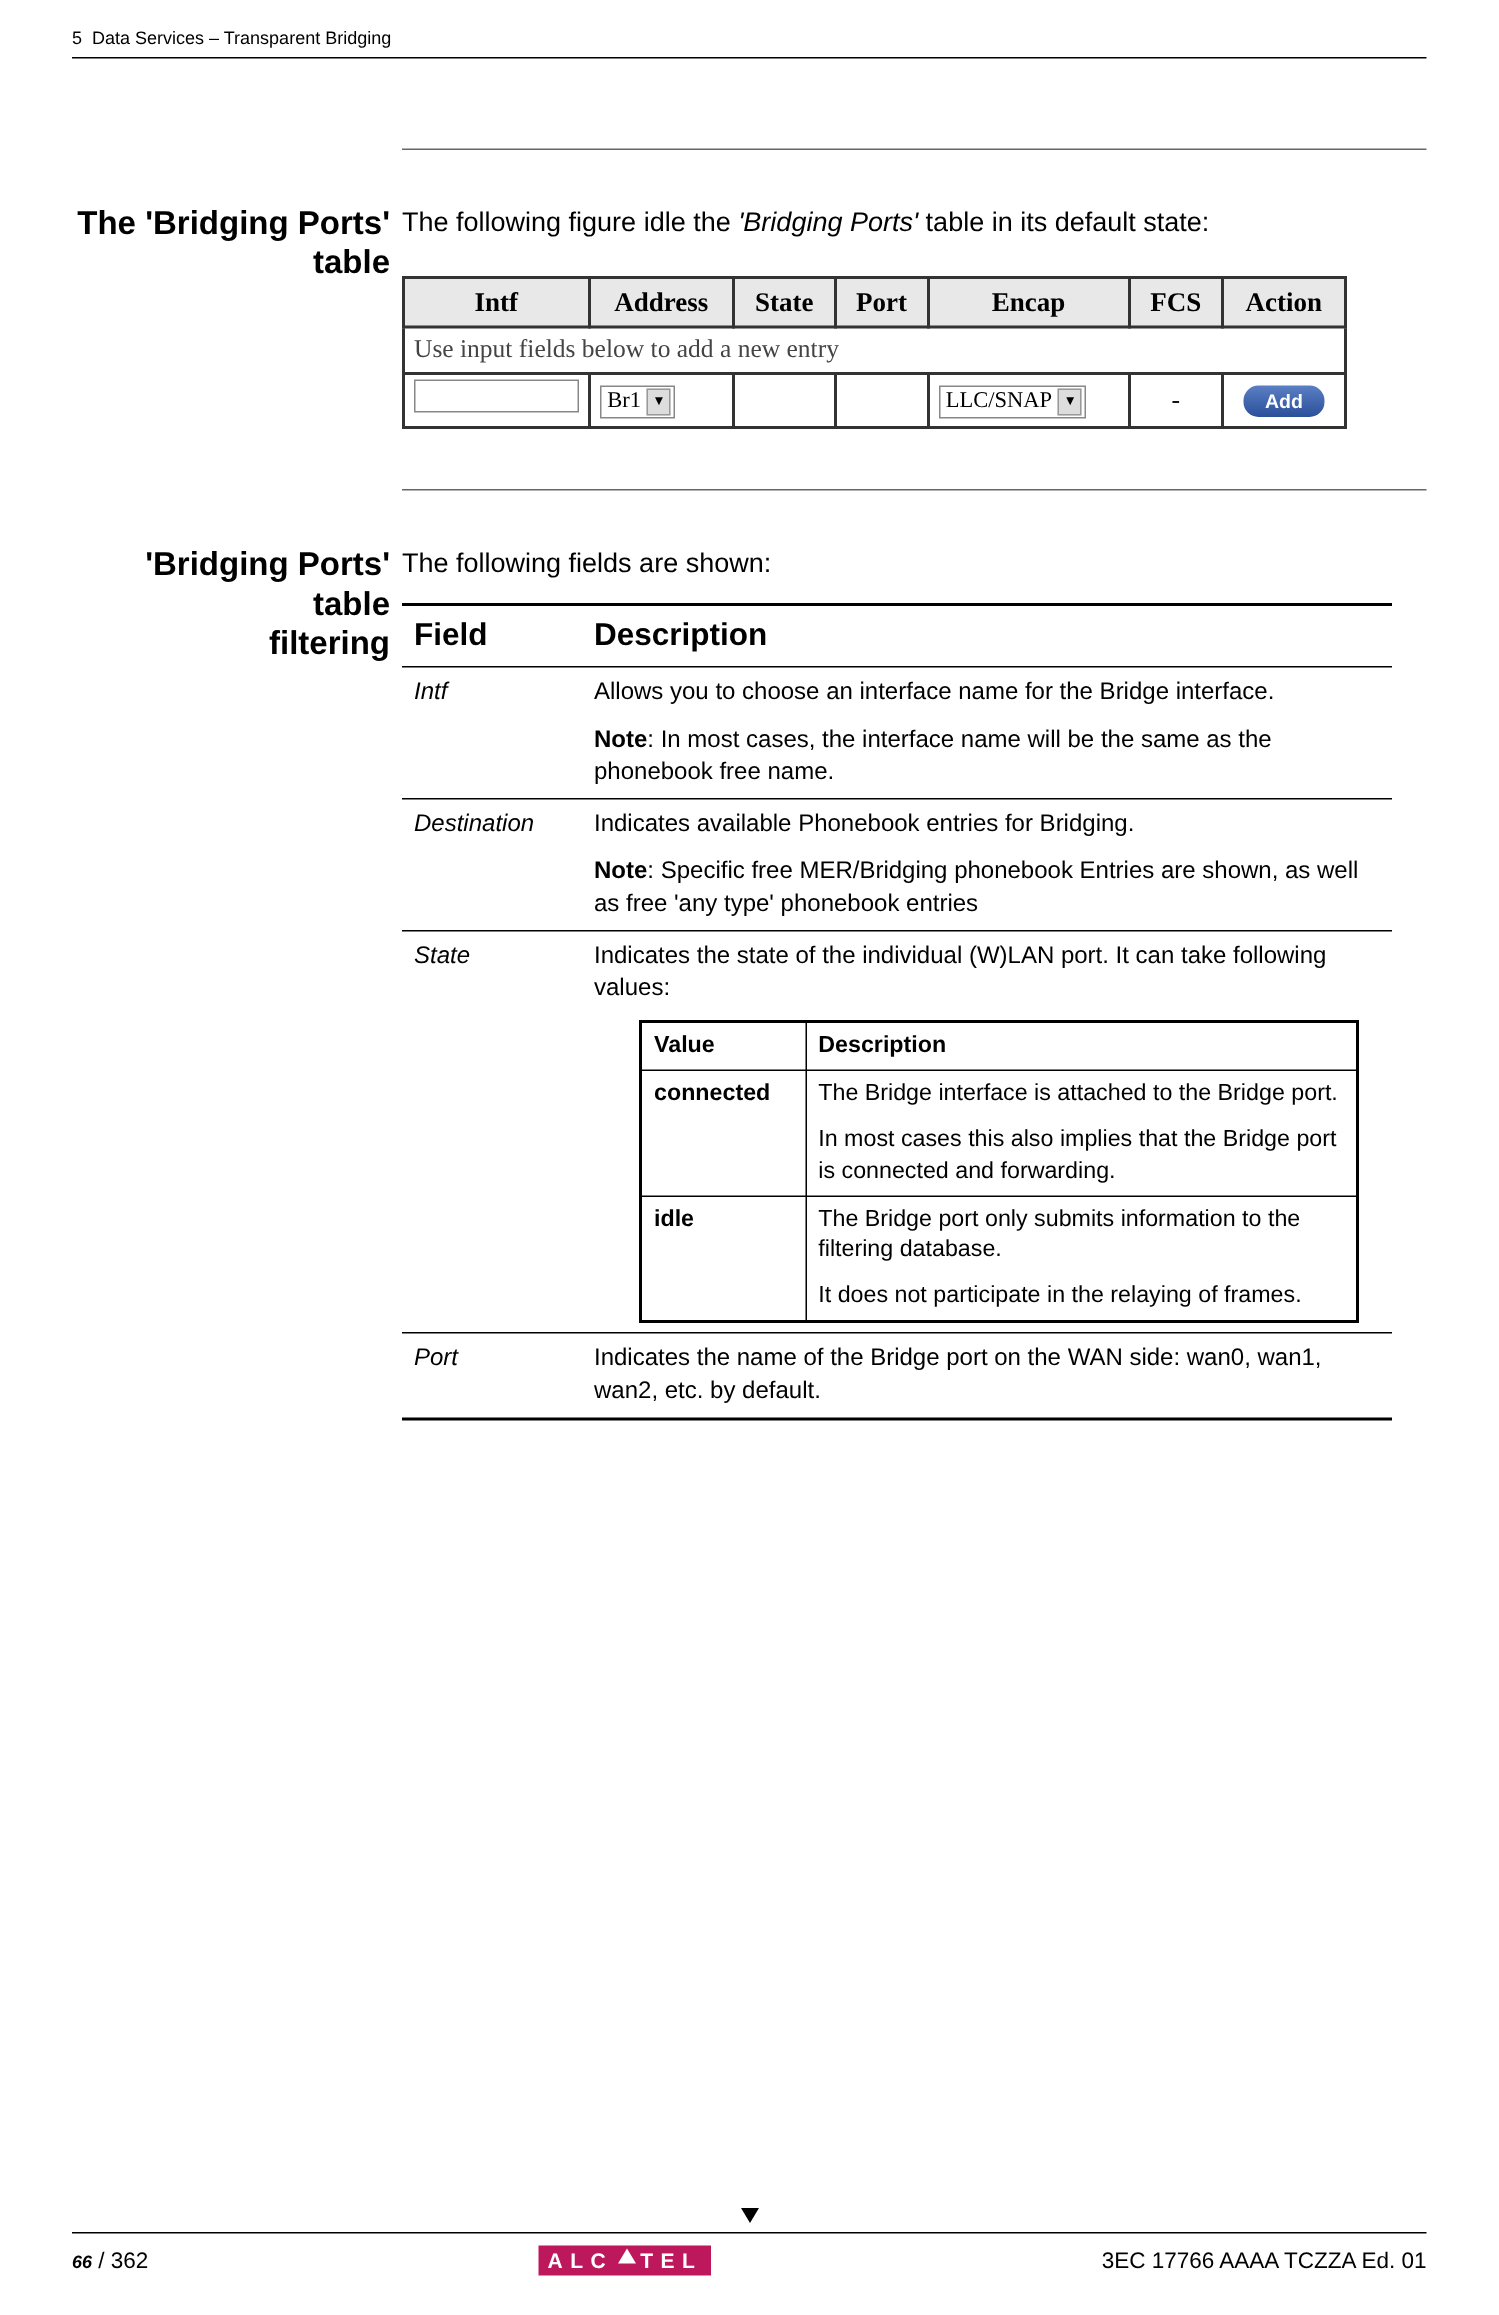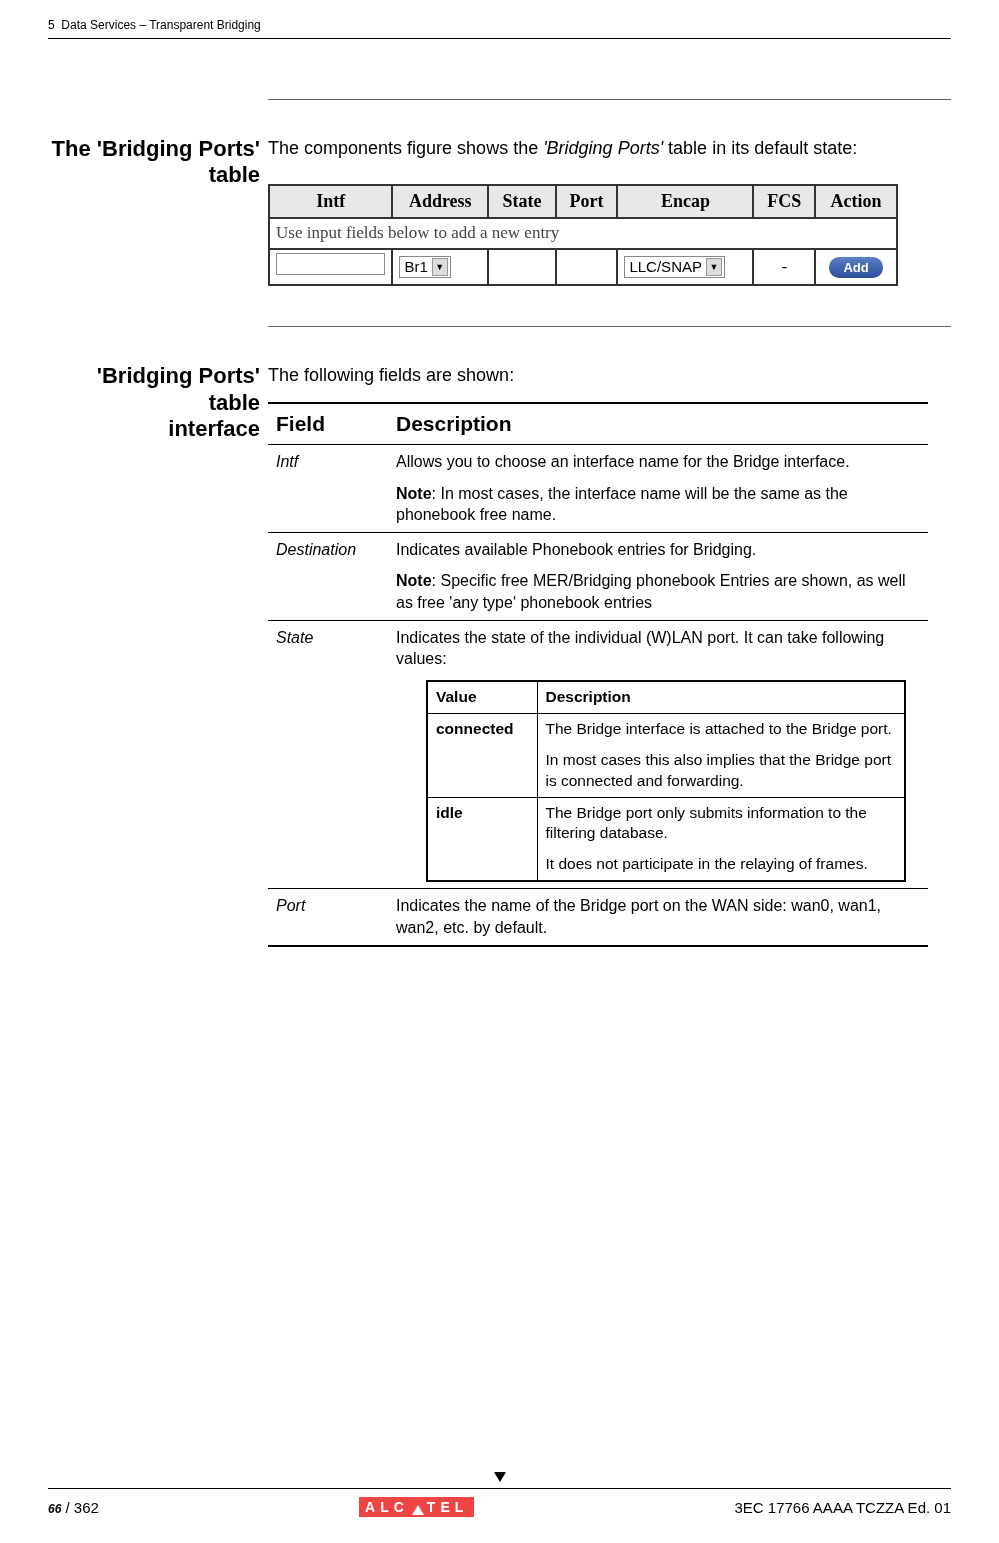--- a/index.html
+++ b/index.html
@@ -84,21 +84,21 @@
       min-width: 90px;
     }
     .select-box {
       display: inline-flex;
       align-items: center;
       border: 1px solid #888;
       background: #fff;
       height: 22px;
       padding: 0 2px 0 4px;
       font-size: 15px;
-      font-family: Liberation Sans, sans-serif;
+      font-family: Liberation Serif, serif;
     }
     .select-arrow {
       display: inline-flex;
       align-items: center;
       justify-content: center;
       width: 16px;
       height: 18px;
       background: #ddd;
       border: 1px solid #999;
       margin-left: 4px;
@@ -176,24 +176,24 @@
       margin: 6px 0 8px 0;
     }
     .footer-row {
       display: flex;
       justify-content: space-between;
       align-items: center;
       font-size: 15px;
     }
     .page-num { font-weight: bold; font-size: 12px; font-style: italic; }
     .alcatel {
-      background: #ef4444;
+      background: #be185d;
       color: #fff;
       display: inline-flex;
-      align-items: flex-end;
+      align-items: flex-start;
       padding: 2px 6px;
       font-weight: bold;
       letter-spacing: 5px;
       font-size: 14px;
     }
     .alcatel-tri {
       display: inline-block;
       width: 0; height: 0;
       border-left: 6px solid transparent;
       border-right: 6px solid transparent;
@@ -221,21 +221,21 @@
 
 <hr class="section-rule">
 
 <div class="section">
   <div class="section-label">
     <span>The 'Bridging Ports'</span><br>
     <span>table</span>
   </div>
   <div class="section-content">
     <p>
-      <span>The components figure shows the </span><span class="italic">'Bridging Ports'</span><span> table in its default state:</span>
+      <span>The following figure idle the </span><span class="italic">'Bridging Ports'</span><span> table in its default state:</span>
     </p>
     <table class="screenshot-table">
       <thead>
         <tr>
           <th>Intf</th>
           <th>Address</th>
           <th>State</th>
           <th>Port</th>
           <th>Encap</th>
           <th>FCS</th>
@@ -270,21 +270,21 @@
       </tbody>
     </table>
   </div>
 </div>
 
 <hr class="section-rule">
 
 <div class="section">
   <div class="section-label">
     <span>'Bridging Ports' table</span><br>
-    <span>interface</span>
+    <span>filtering</span>
   </div>
   <div class="section-content">
     <p>The following fields are shown:</p>
     <table class="fields-table">
       <thead>
         <tr>
           <th>Field</th>
           <th>Description</th>
         </tr>
       </thead>

